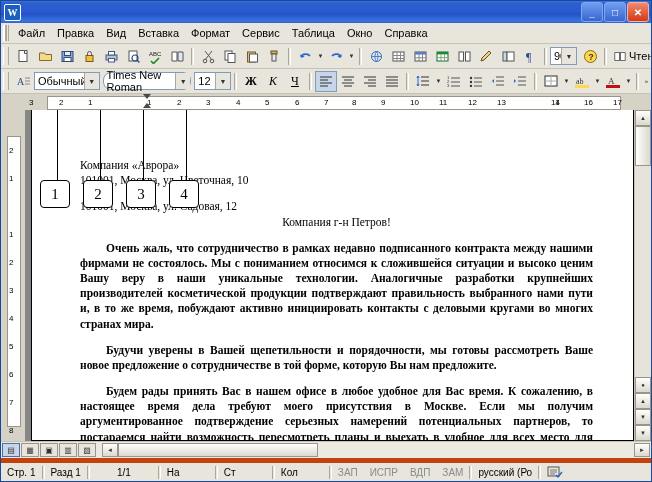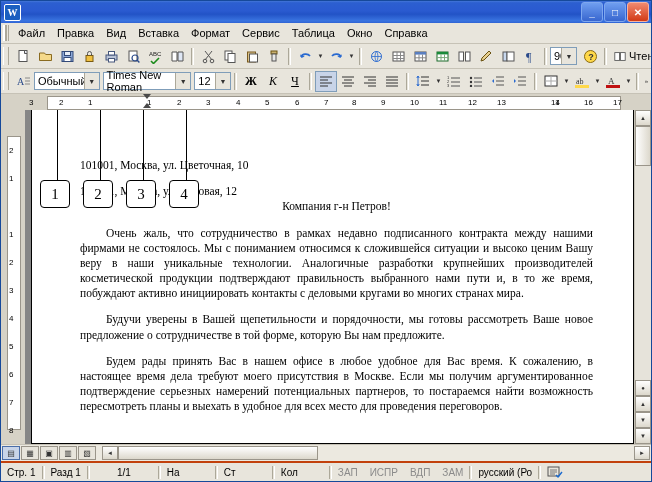--- a/index.html
+++ b/index.html
@@ -148,21 +148,21 @@
     position:absolute;left:6px;top:0;right:0;bottom:0;
     background:#fff;border:1px solid #000;border-top:none;
     overflow:hidden;
   }
   .doctext{
     position:absolute;left:48px;right:40px;top:48px;
     font-family:"Liberation Serif", serif;
     font-size:11.5px;color:#000;line-height:1.32;
   }
   .doctext p{margin:0 0 11px 0;text-align:justify;}
-  .p-indent{text-indent:26px;}
+  .p-indent{text-indent:26px;font-weight:bold;}
   .right-block{margin-left:145px;text-align:left !important;}
   .center{text-align:center !important;}
   
   .vscroll{
     width:16px;flex:0 0 16px;background:#ece9e0;
     display:flex;flex-direction:column;align-items:center;
     border-left:1px solid #c6c2b6;
   }
   .sbtn{
     width:16px;height:16px;flex:0 0 16px;
@@ -190,21 +190,21 @@
   .viewbtn.sel{background:#c8d4e8;border-color:#4a6ea9;}
   .hthumb{
     height:14px;width:200px;
     background:linear-gradient(to bottom,#fff,#dcd8cc);
     border:1px solid #9a958a;box-sizing:border-box;
   }
   
   .statusbar{
     height:18px;flex:0 0 18px;background:#e8e5dc;
     display:flex;align-items:center;font-size:10px;color:#000;
-    border-top:2px solid #c2410c;
+    border-top:5px solid #c2410c;
   }
   .scell{
     padding:0 6px;height:14px;display:flex;align-items:center;
     white-space:nowrap;
   }
   .scell.dim{color:#8a8a8a;}
   .sdiv{width:1px;height:13px;border-left:1px solid #aca899;border-right:1px solid #fff;}
   
   .callout{
     position:absolute;width:28px;height:26px;
@@ -413,21 +413,21 @@
       <svg width="15" height="15" viewBox="0 0 15 15">
           <text x="1" y="11" font-size="10" font-family="Liberation Serif" fill="#2a4a8a">A</text>
           <path d="M9 4h5M9 7h5M9 10h5" stroke="#888"></path>
         </svg>
     </div>
     <div class="tcombo" style="width:68px;">
       <span>Обычный</span>
       <span class="arrow">▼</span>
     </div>
     <div style="width:3px;flex:0 0 3px;"></div>
-    <div class="tcombo" style="width:92px;">
+    <div class="tcombo" style="width:92px;border-radius:8px;">
       <span>Times New Roman</span>
       <span class="arrow">▼</span>
     </div>
     <div style="width:3px;flex:0 0 3px;"></div>
     <div class="tcombo" style="width:38px;">
       <span>12</span>
       <span class="arrow">▼</span>
     </div>
     <div class="tsep"></div>
     <div class="tbtn" style="font-family:'Liberation Serif',serif;font-weight:bold;font-size:12px;color:#000;">Ж</div>
@@ -559,20 +559,21 @@
       <div class="vtick" style="top:232px;">5</div>
       <div class="vtick" style="top:260px;">6</div>
       <div class="vtick" style="top:288px;">7</div>
       <div class="vtick" style="top:316px;">8</div>
 
     </div>
 
     <div class="docwrap">
       <div class="page">
         <div class="doctext">
+          <p style="margin-bottom:0;">Компания «Аврора»</p>
           <p>101001, Москва, ул. Цветочная, 10</p>
           <p class="right-block" style="margin-bottom:0;">101001, Москва, ул. Садовая, 12</p>
           <p class="center">Компания г-н Петров!</p>
           <p class="p-indent">Очень жаль, что сотрудничество в рамках недавно подписанного контракта между нашими фирмами не состоялось. Мы с пониманием относимся к сложившейся ситуации и высоко ценим Вашу веру в наши уникальные технологии. Аналогичные разработки крупнейших производителей косметической продукции подтверждают правильность выбранного нами пути и, в то же время, побуждают активно инициировать контакты с деловыми кругами во многих странах мира.</p>
           <p class="p-indent">Будучи уверены в Вашей щепетильности и порядочности, мы готовы рассмотреть Ваше новое предложение о сотрудничестве в той форме, которую Вы нам предложите.</p>
           <p class="p-indent">Будем рады принять Вас в нашем офисе в любое удобное для Вас время. К сожалению, в настоящее время дела требуют моего присутствия в Москве. Если мы получим аргументированное подтверждение серьезных намерений потенциальных партнеров, то постараемся найти возможность пересмотреть планы и выехать в удобное для всех место для проведения переговоров.</p>
         </div>
       </div>
 
       <div class="callout" style="left:15px;top:70px;">1</div>

